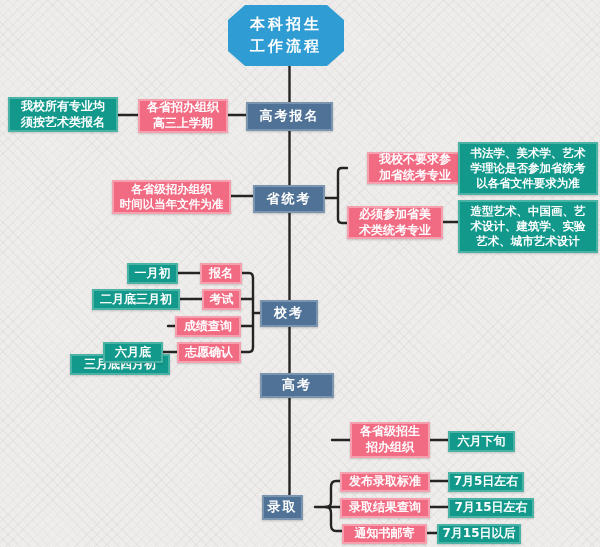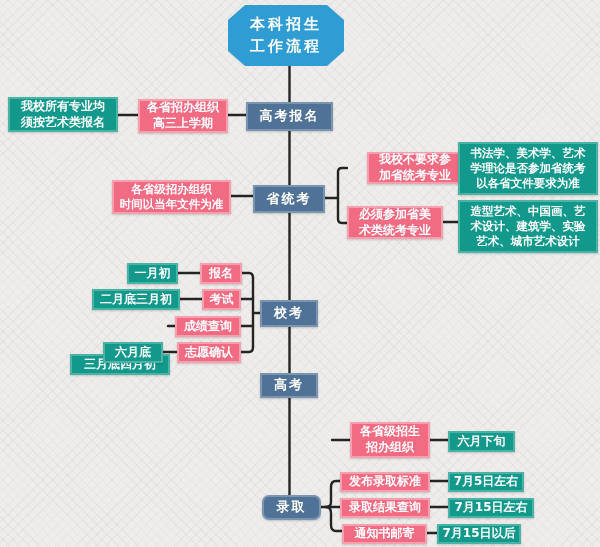--- a/index.html
+++ b/index.html
@@ -77,22 +77,22 @@
       <path d="M427 533 H437"></path>
     </g>
   </svg>
 
   <div class="node octagon" style="left:228px;top:5px;width:116px;height:61px;">本科招生
 工作流程</div>
 
   <div class="node stage" style="left:246px;top:102px;width:87px;height:29px;">高考报名</div>
   <div class="node stage" style="left:253px;top:185px;width:72px;height:28px;">省统考</div>
   <div class="node stage" style="left:260px;top:300px;width:58px;height:27px;">校考</div>
-  <div class="node stage" style="left:260px;top:373px;width:58px;height:25px;">高考</div>
-  <div class="node stage" style="left:262px;top:495px;width:59px;height:25px;border-radius:7px;">录取</div>
+  <div class="node stage" style="left:260px;top:373px;width:74px;height:25px;">高考</div>
+  <div class="node stage" style="left:262px;top:495px;width:41px;height:25px;">录取</div>
 
   <div class="node teal" style="left:8px;top:97px;width:110px;height:35px;">我校所有专业均
 须按艺术类报名</div>
   <div class="node pink" style="left:138px;top:99px;width:90px;height:34px;">各省招办组织
 高三上学期</div>
 
   <div class="node pink" style="left:112px;top:180px;width:119px;height:34px;font-size:11.5px;">各省级招办组织
 时间以当年文件为准</div>
   <div class="node pink" style="left:367px;top:152px;width:96px;height:32px;">我校不要求参
 加省统考专业</div>

